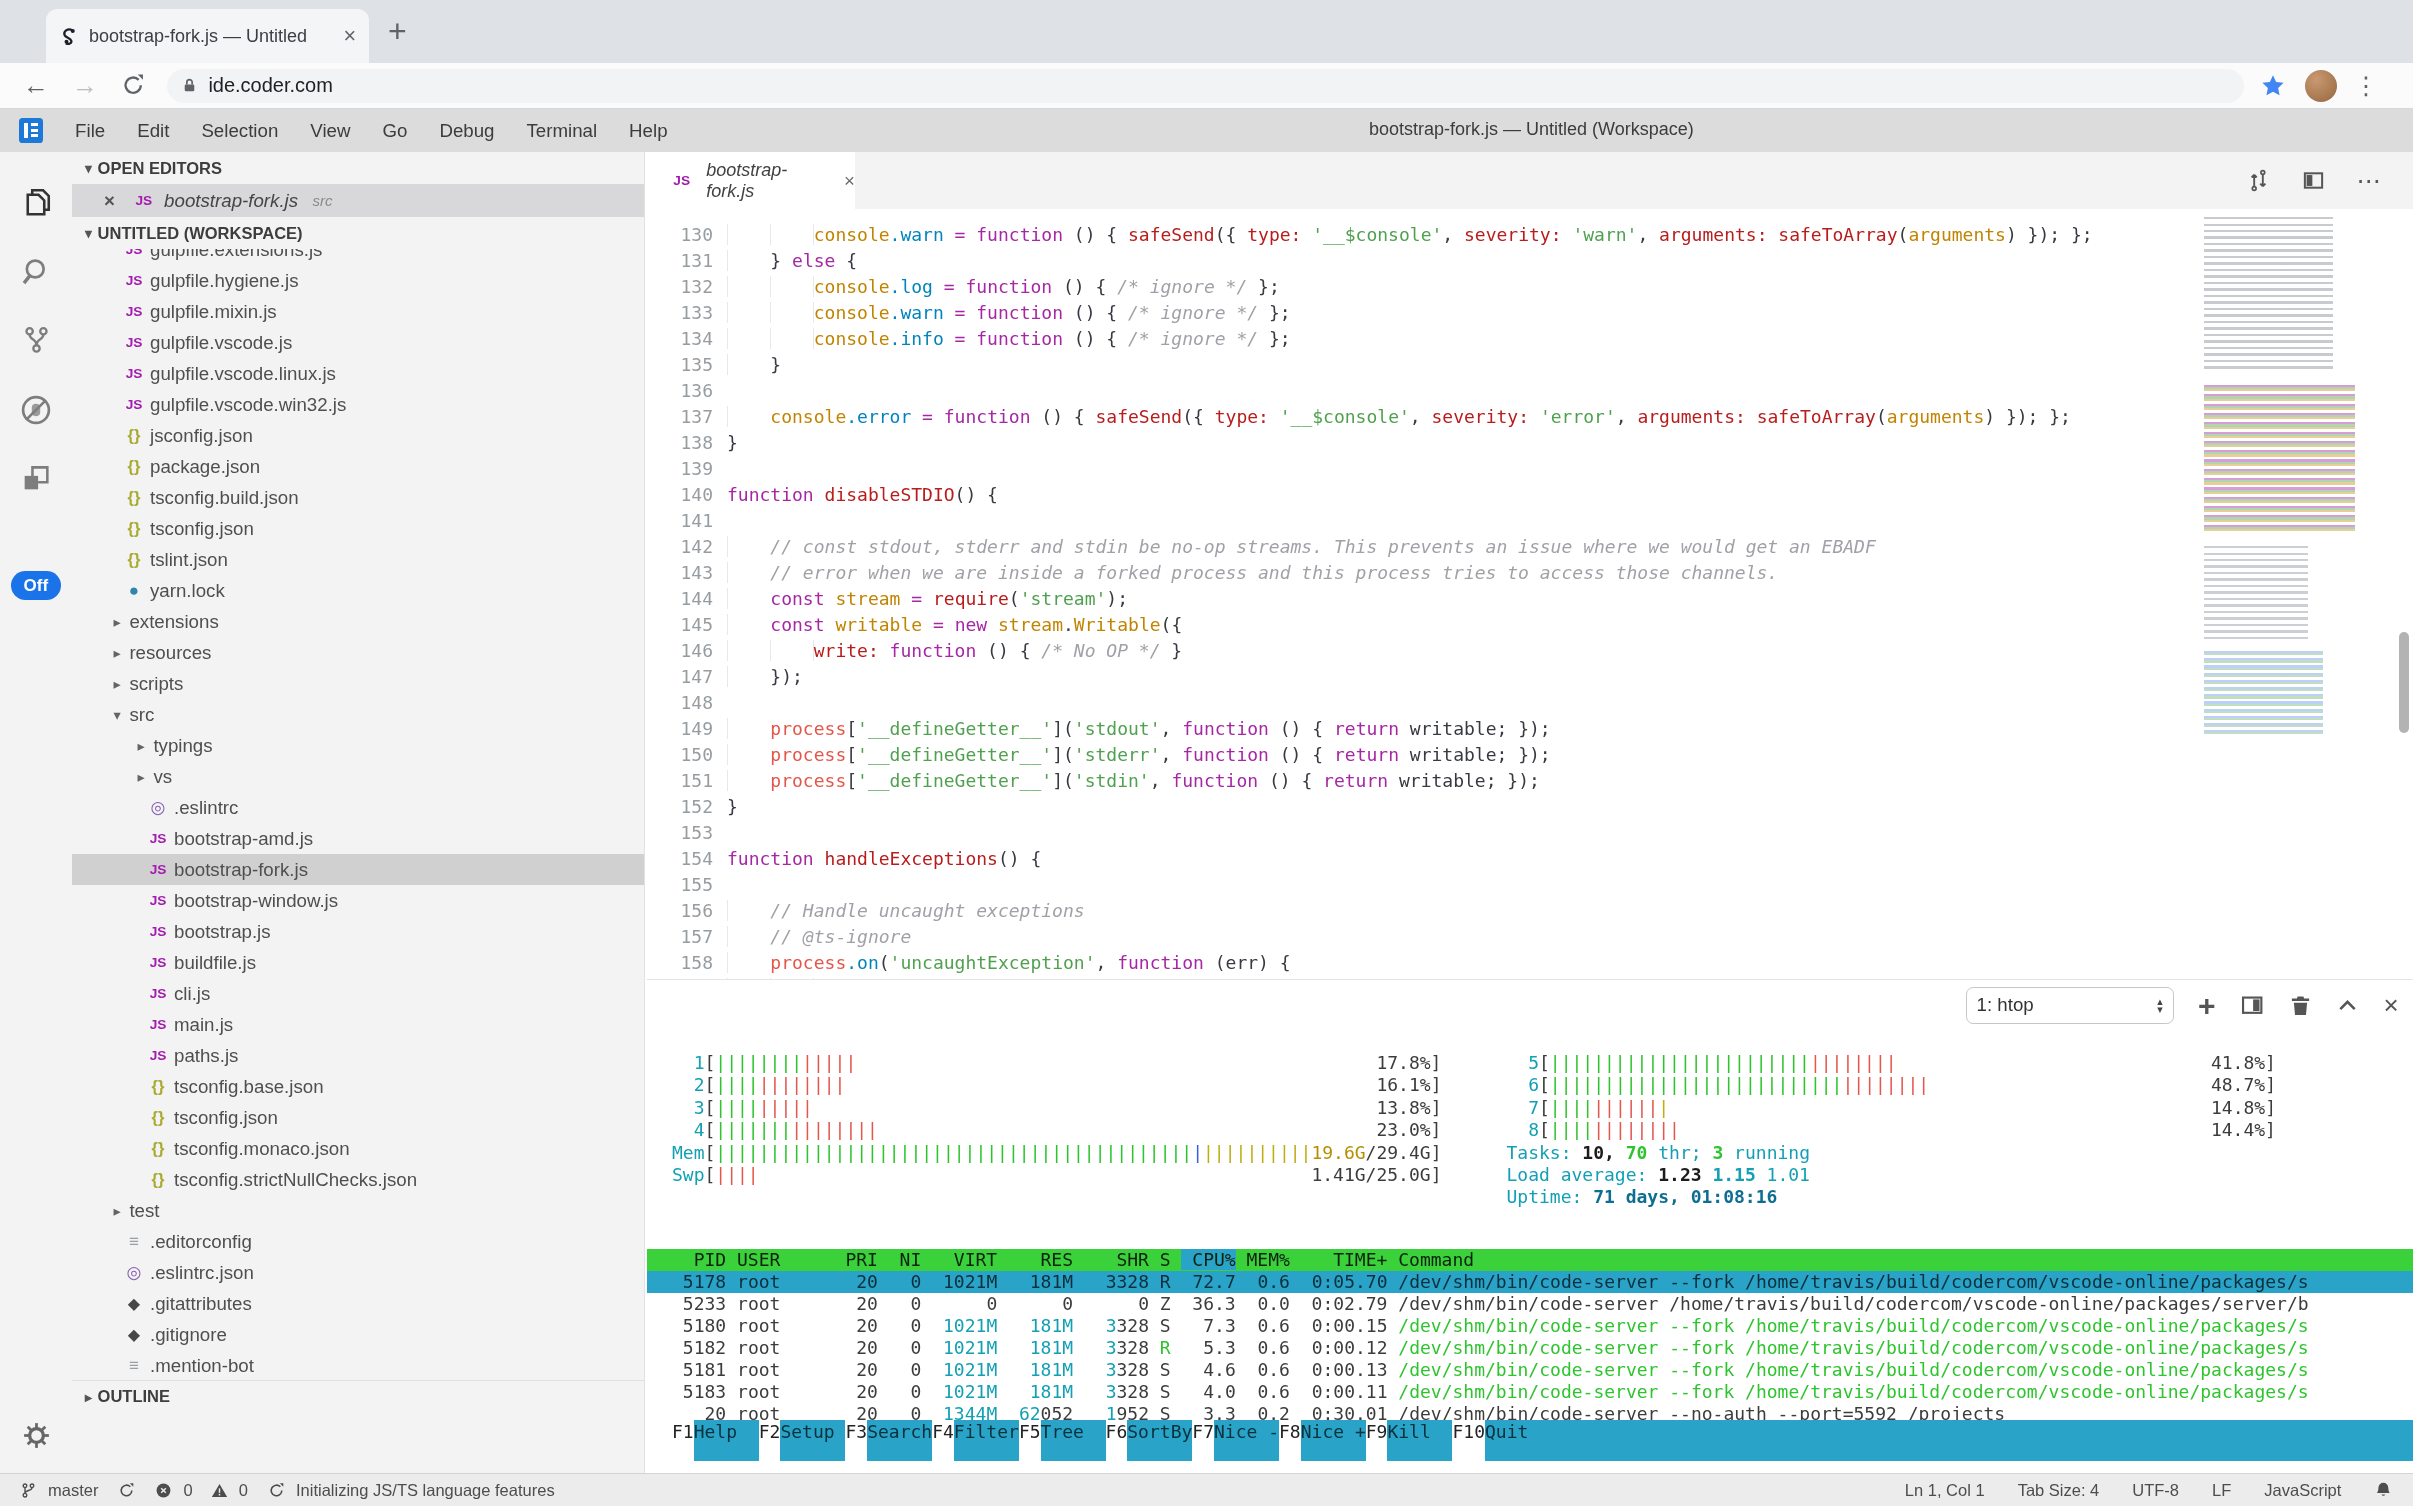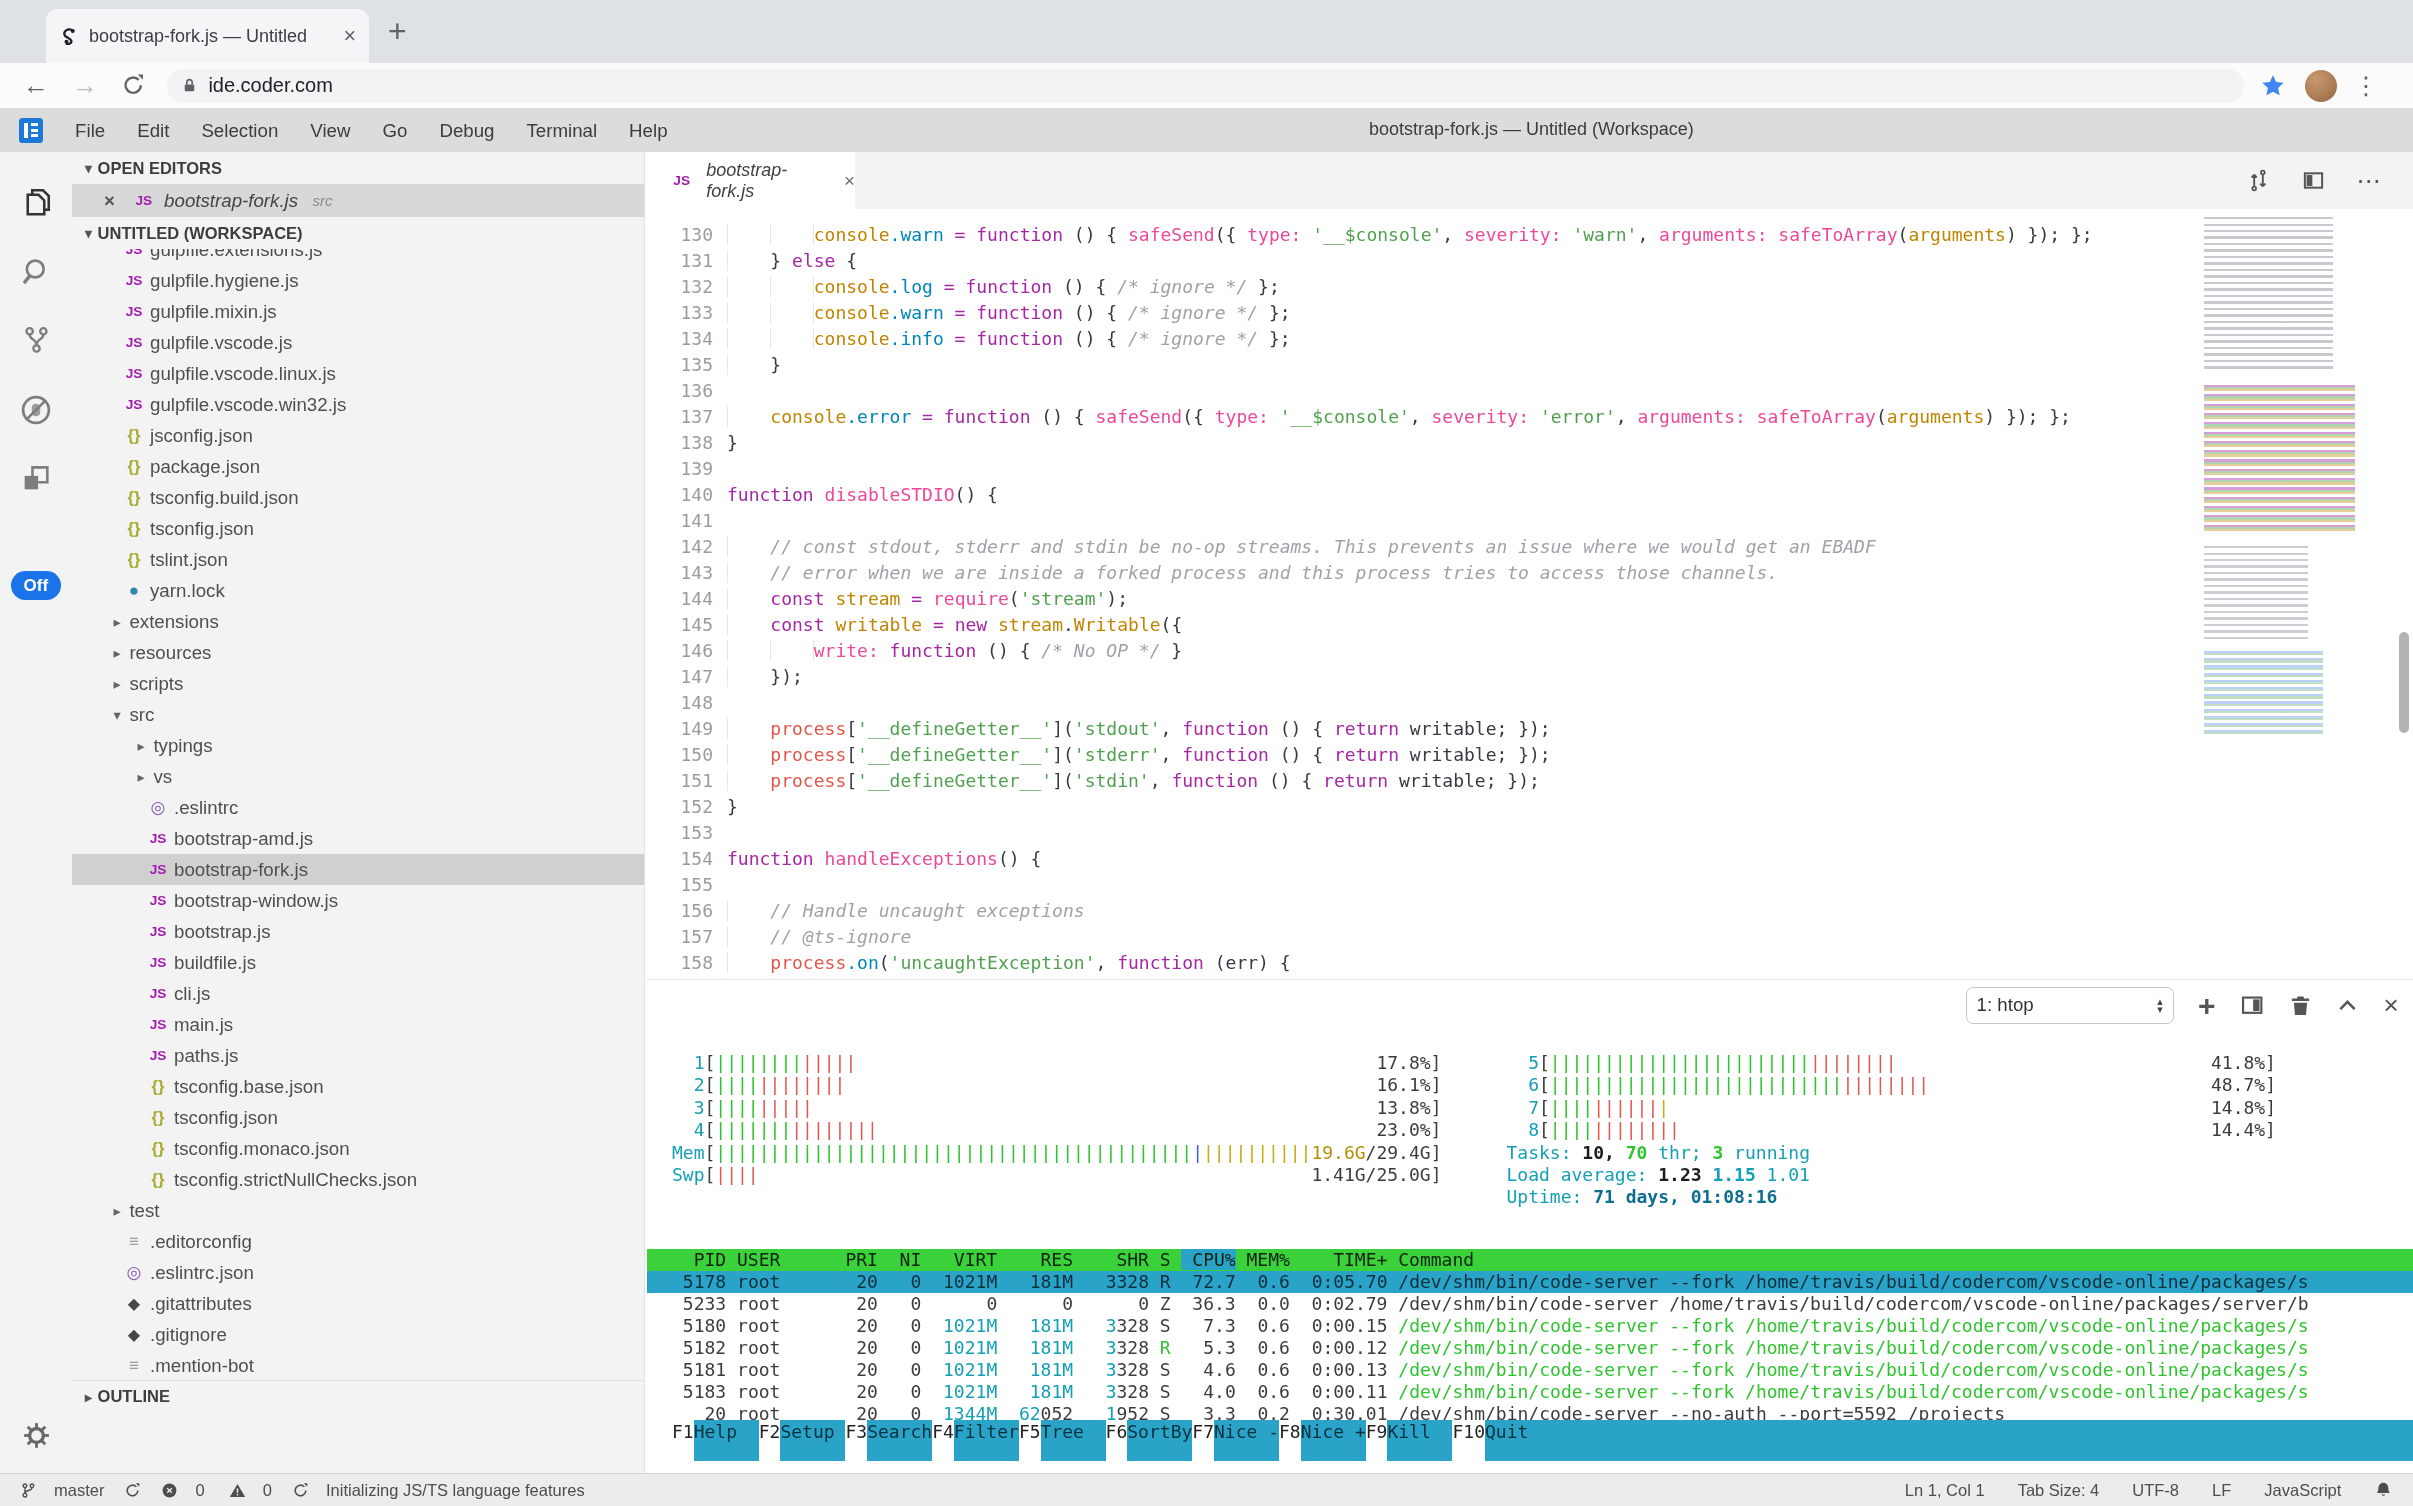--- a/index.html
+++ b/index.html
@@ -58,21 +58,21 @@
 
   
   #tabbar{position:absolute;left:647px;top:152px;width:1766px;height:57px;background:#f3f3f3}
   .etab{position:absolute;left:0;top:0;width:208px;height:57px;background:#fff;display:flex;align-items:center;padding-left:18.7px;gap:8.6px}
   .etab-name{font-size:18px;color:#424242;font-style:italic}
   .etab-close{font-size:18.7px;color:#6a6a6a;margin-left:10px}
   .etoolbar{position:absolute;right:32px;top:14.4px;display:flex;gap:32px;align-items:center}
   #editor{position:absolute;left:647px;top:210px;width:1766px;height:769px;background:#fff;overflow:hidden}
   #editor-gutter{position:absolute;left:0;top:11.5px;width:66px;text-align:right;font:18px/26px "DejaVu Sans Mono",monospace;color:#979ca1}
   #editor-code{position:absolute;left:80px;top:11.5px;font:18px/26px "DejaVu Sans Mono",monospace;white-space:pre}
-  .tk-pl{color:#383a42}.tk-kw{color:#a626a4}.tk-fn{color:#ec4899}.tk-ob{color:#c18401}
+  .tk-pl{color:#383a42}.tk-kw{color:#a626a4}.tk-fn{color:#b91c1c}.tk-ob{color:#c18401}
   .tk-pr{color:#0184bc}.tk-st{color:#50a14f}.tk-cm{color:#a0a1a7;font-style:italic}.tk-rd{color:#e45649}
   .tk-ws{background-image:linear-gradient(90deg,#e8e8e8 1.4px,transparent 1.4px);background-size:43px 100%}
   #minimap{position:absolute;right:32px;top:4.3px;width:180px;height:575px}
   .mm-band{position:absolute;left:2.9px}
   #mm1{top:2.9px;width:72%;height:154px;background:repeating-linear-gradient(180deg,rgba(70,80,95,.30) 0 2.2px,transparent 2.2px 6.5px)}
   #mm2{top:171px;width:84%;height:147px;background:repeating-linear-gradient(180deg,rgba(166,38,164,.45) 0 2.2px,rgba(80,161,79,.45) 2.2px 4.3px,rgba(193,132,1,.4) 4.3px 6.5px,transparent 6.5px 9.3px)}
   #mm3{top:332px;width:58%;height:93px;background:repeating-linear-gradient(180deg,rgba(70,80,95,.28) 0 2.2px,transparent 2.2px 6.5px)}
   #mm4{top:437px;width:66%;height:83px;background:repeating-linear-gradient(180deg,rgba(64,120,242,.35) 0 2.2px,rgba(80,161,79,.35) 2.2px 4.3px,transparent 4.3px 7.2px)}
   #scrollthumb{position:absolute;right:4.3px;top:422px;width:9.3px;height:101px;background:#b3b3b3;border-radius:5px}
 
@@ -100,21 +100,21 @@
   .prow{padding-left:25px;height:22px}
   .prow.sel{background:#2aa3c9}
   .prow.sel span{color:#0c2f3a}
   #fkeys{position:absolute;left:25px;right:0;top:440px;height:41px;display:flex;font:18px/23px "DejaVu Sans Mono",monospace;white-space:pre}
   .fk-k{color:#222;background:#fff}
   .fk-a{color:#08323c;background:#2aa3c9}
   .fk-fill{flex:1;background:#2aa3c9}
 
   
   #statusbar{position:absolute;left:0;top:1473px;width:100%;height:33px;background:#ececec;border-top:0.7px solid #d4d4d4;display:flex;align-items:center;font-size:16.5px;color:#4d4d4d}
-  .sb-item{display:flex;align-items:center;gap:17px;margin-left:20px}
+  .sb-item{display:flex;align-items:center;gap:11px;margin-left:20px}
   .sb-right{position:absolute;right:20px;display:flex;align-items:center;gap:33px}
   svg{display:block}
 </style>
 </head>
 <body>
 <div id="stage">
 
 <div id="tabstrip">
   <div class="btab">
     <span>

